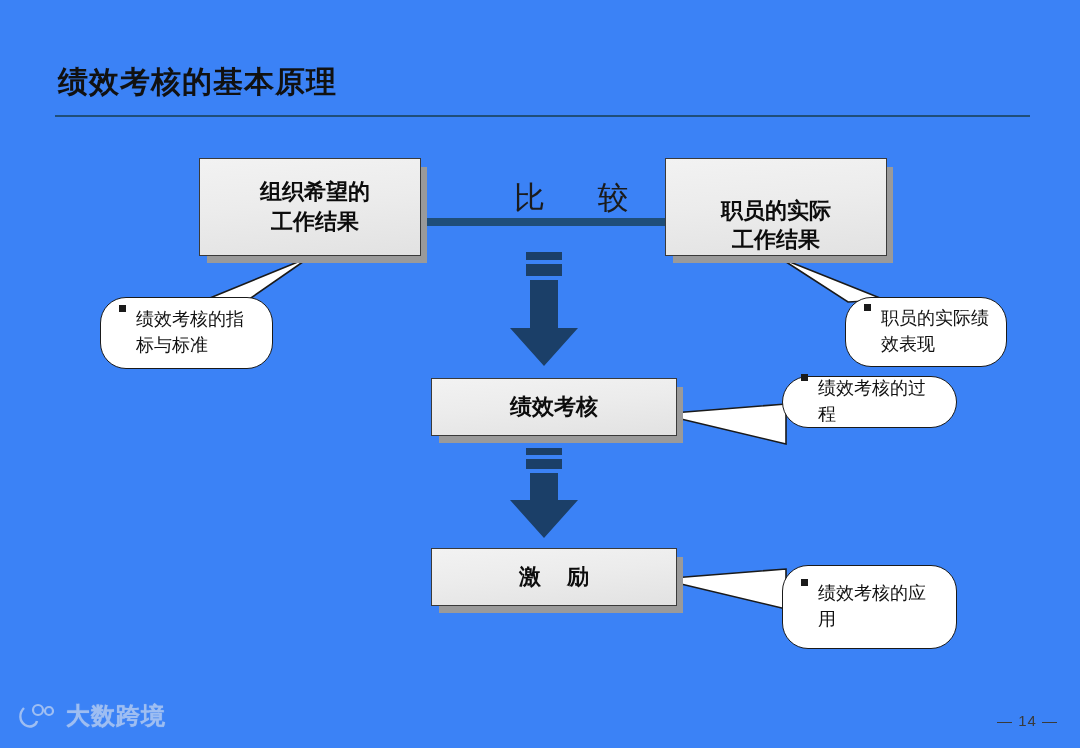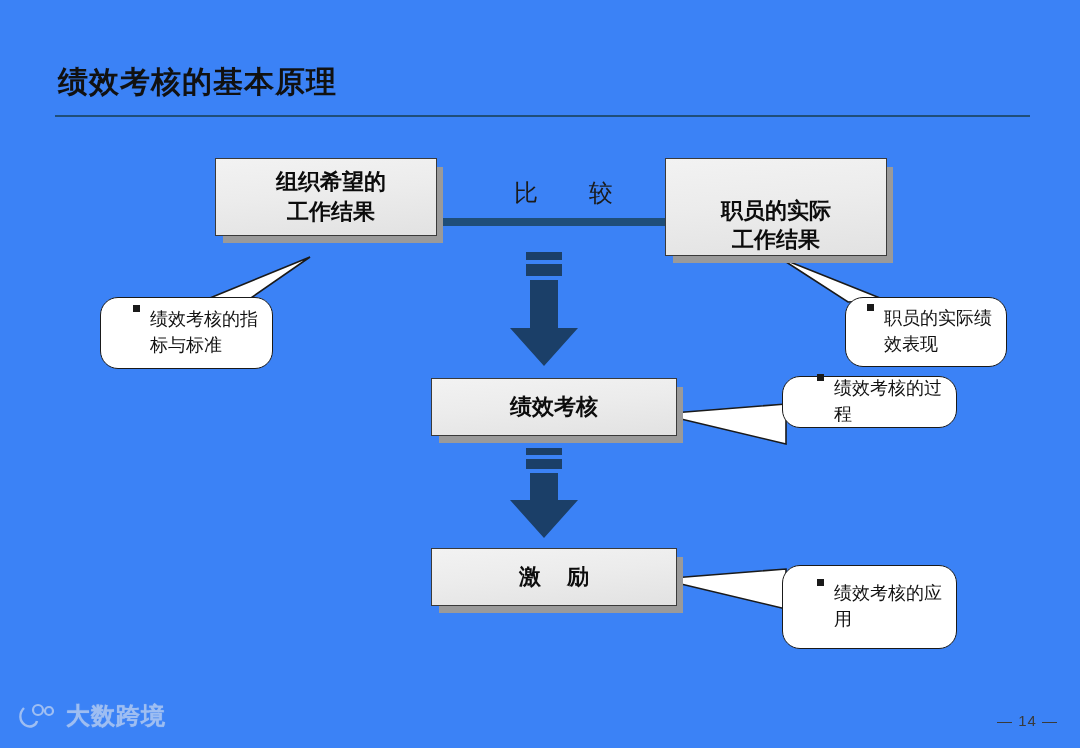--- a/index.html
+++ b/index.html
@@ -51,24 +51,24 @@
     justify-content: center;
     color: #0c0c0c;
     font-weight: bold;
     line-height: 1.35;
     z-index: 5;
   }
   .pbox .line {
     white-space: nowrap;
   }
   #box-expected {
-    left: 215px;
+    left: 199px;
     top: 158px;
     width: 222px;
-    height: 78px;
+    height: 98px;
     font-size: 22px;
     padding-left: 10px;
   }
   #box-actual {
     left: 665px;
     top: 158px;
     width: 222px;
     height: 98px;
     font-size: 22px;
     justify-content: flex-end;
@@ -88,47 +88,46 @@
     font-size: 22px;
     letter-spacing: 10px;
     text-indent: 10px;
   }
 
   
   #compare-label {
     position: absolute;
     left: 492px;
     top: 177px;
-    font-size: 24px;
+    font-size: 31px;
     color: #1b1b1b;
     letter-spacing: 22px;
     text-indent: 22px;
     white-space: nowrap;
   }
   #compare-line {
     position: absolute;
     left: 420px;
     top: 218px;
     width: 248px;
     height: 8px;
     background: #1f4e79;
     z-index: 4;
   }
 
   
   .callout {
     position: absolute;
     box-sizing: border-box;
     border: 1.6px solid #1a1a1a;
-    border-radius: 18px;
+    border-radius: 26px;
     background: #ffffff;
     display: flex;
     align-items: center;
     z-index: 6;
-    justify-content: flex-end;
   }
   .callout .bullet {
     display: inline-block;
     width: 7px;
     height: 7px;
     background: #1a1a1a;
     margin-right: 10px;
     flex: 0 0 auto;
     position: relative;
     top: -2px;

